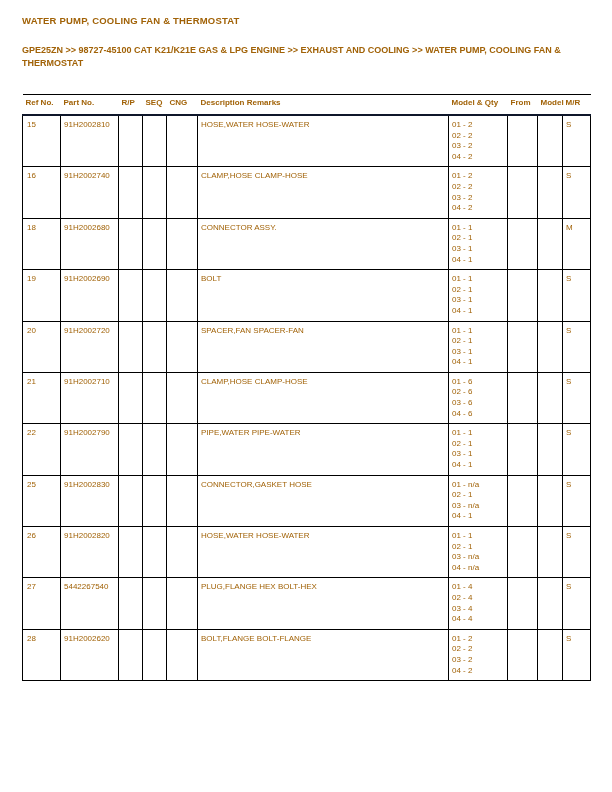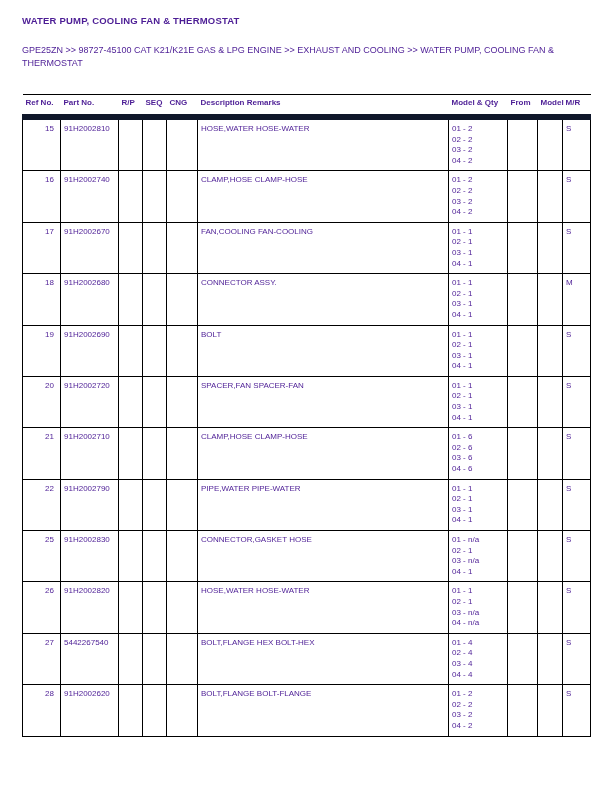--- a/index.html
+++ b/index.html
@@ -1,63 +1,63 @@
 <!DOCTYPE html>
 <html><head>
 <meta charset="utf-8">
 <style>
   html, body { margin: 0; padding: 0; background: #e6e6e6; }
   .page {
     width: 612px;
     height: 792px;
     margin: 0 auto;
     background: #ffffff;
-    color: #4c1d95;
+    color: #a16207;
     font-family: "Liberation Sans", sans-serif;
     overflow: hidden;
     box-sizing: border-box;
     padding: 15px 22px 0 22px;
   }
   .title {
     font-size: 9.5px;
     font-weight: bold;
     letter-spacing: 0.2px;
     margin-bottom: 18px;
   }
   .breadcrumb {
     font-size: 9px;
-    font-weight: normal;
+    font-weight: bold;
     line-height: 13px;
     width: 556px;
     margin-bottom: 24px;
   }
   table.parts-table {
     border-collapse: collapse;
     table-layout: fixed;
     width: 568px;
     font-size: 8px;
   }
   thead th {
     font-weight: bold;
     text-align: left;
     padding: 3px 3px 7px 3px;
     border-top: 1px solid #000;
-    border-bottom: 6px solid #0f172a;
+    border-bottom: 2px solid #0f172a;
     white-space: nowrap;
     overflow: visible;
   }
   tbody td {
     border: 1px solid #000;
     vertical-align: top;
     padding: 4px 3px;
     line-height: 10.6px;
     white-space: pre-line;
     overflow: hidden;
   }
-  tbody td.c-ref { padding-left: 22px; }
+  tbody td.c-ref { padding-left: 4px; }
   col.w-ref  { width: 38px; }
   col.w-part { width: 58px; }
   col.w-rp   { width: 24px; }
   col.w-seq  { width: 24px; }
   col.w-cng  { width: 31px; }
   col.w-desc { width: 251px; }
   col.w-qty  { width: 59px; }
   col.w-from { width: 30px; }
   col.w-upto { width: 25px; }
   col.w-mr   { width: 28px; }
@@ -122,35 +122,20 @@
     <td class="c-desc">CLAMP,HOSE CLAMP-HOSE</td>
     <td class="c-qty">01 - 2
 02 - 2
 03 - 2
 04 - 2</td>
     <td class="c-from"></td>
     <td class="c-upto"></td>
     <td class="c-mr">S</td>
   </tr>
 
-  <tr>
-    <td class="c-ref">17</td>
-    <td class="c-part">91H2002670</td>
-    <td class="c-rp"></td>
-    <td class="c-seq"></td>
-    <td class="c-cng"></td>
-    <td class="c-desc">FAN,COOLING FAN-COOLING</td>
-    <td class="c-qty">01 - 1
-02 - 1
-03 - 1
-04 - 1</td>
-    <td class="c-from"></td>
-    <td class="c-upto"></td>
-    <td class="c-mr">S</td>
-  </tr>
 
   <tr>
     <td class="c-ref">18</td>
     <td class="c-part">91H2002680</td>
     <td class="c-rp"></td>
     <td class="c-seq"></td>
     <td class="c-cng"></td>
     <td class="c-desc">CONNECTOR ASSY.</td>
     <td class="c-qty">01 - 1
 02 - 1
@@ -258,21 +243,21 @@
     <td class="c-upto"></td>
     <td class="c-mr">S</td>
   </tr>
 
   <tr>
     <td class="c-ref">27</td>
     <td class="c-part">5442267540</td>
     <td class="c-rp"></td>
     <td class="c-seq"></td>
     <td class="c-cng"></td>
-    <td class="c-desc">BOLT,FLANGE HEX BOLT-HEX</td>
+    <td class="c-desc">PLUG,FLANGE HEX BOLT-HEX</td>
     <td class="c-qty">01 - 4
 02 - 4
 03 - 4
 04 - 4</td>
     <td class="c-from"></td>
     <td class="c-upto"></td>
     <td class="c-mr">S</td>
   </tr>
 
   <tr>

